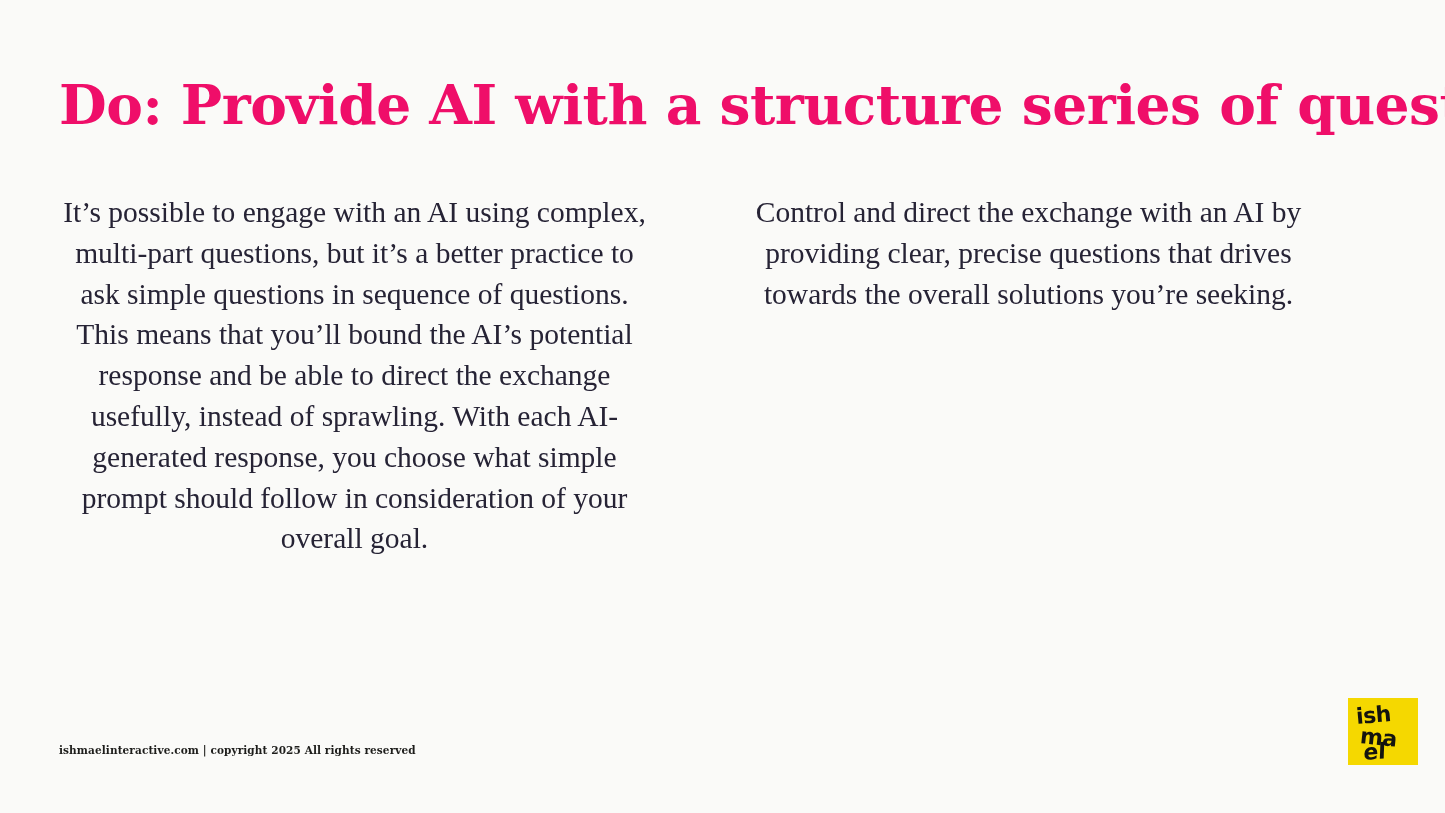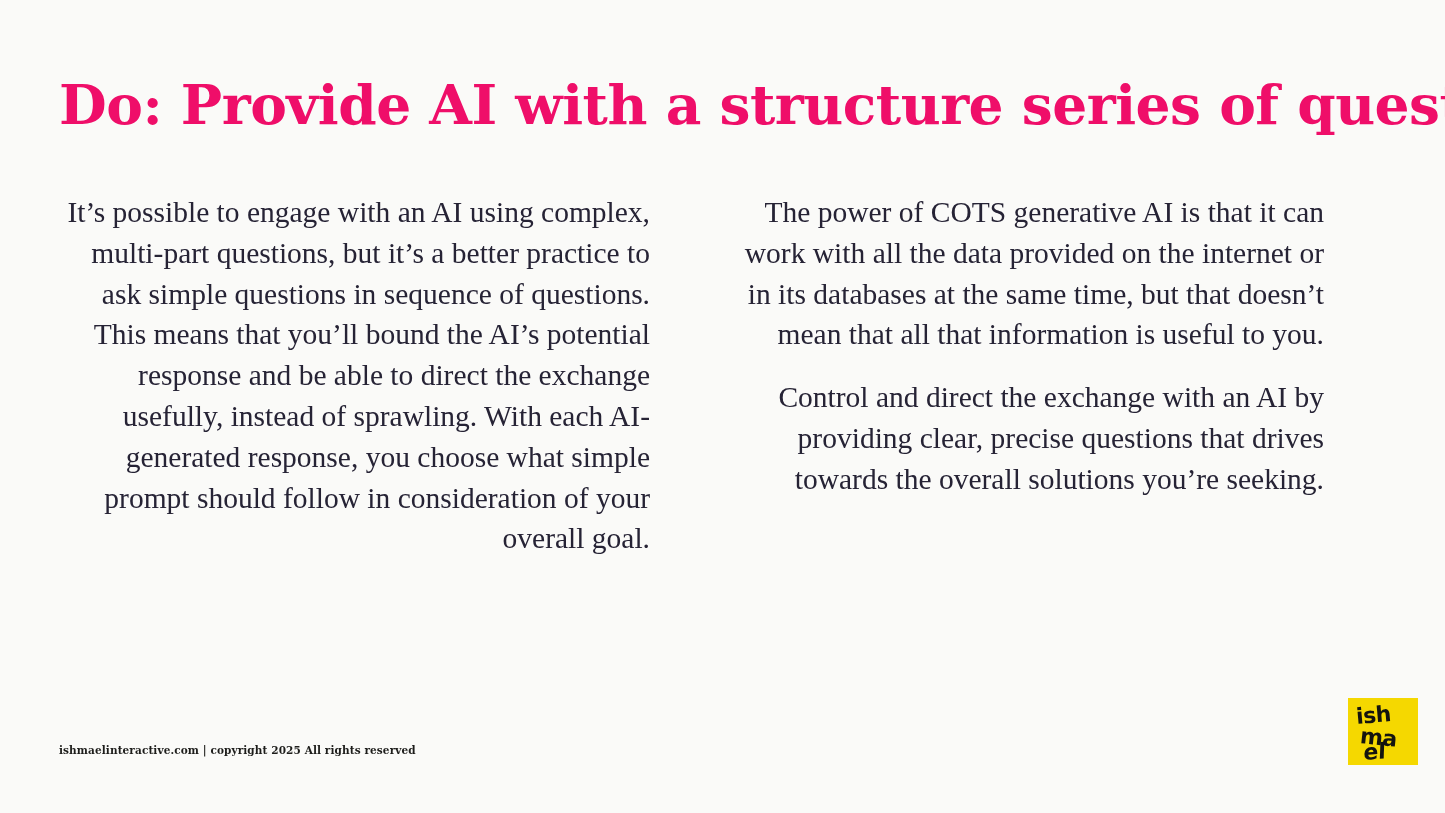--- a/index.html
+++ b/index.html
@@ -54,21 +54,21 @@
   .column.right {
     width: 591px;
     flex: 0 0 591px;
   }
   .body-para {
     font-family: "Liberation Serif", serif;
     font-size: 29.5px;
     line-height: 40.8px;
     color: #262335;
     margin: 0 0 22px 0;
-    text-align: right;
+    text-align: center;
     hyphens: none;
   }
   .body-para:last-child {
     margin-bottom: 0;
   }
 
   
   .footer-credit {
     position: absolute;
     left: 59px;
@@ -131,21 +131,20 @@
 
   <h1 class="slide-title">Do: Provide AI with a structure series of questions</h1>
 
   <div class="columns">
 
     <div class="column left">
       <p class="body-para">It’s possible to engage with an AI using complex, multi-part questions, but it’s a better practice to ask simple questions in sequence of questions. This means that you’ll bound the AI’s potential response and be able to direct the exchange usefully, instead of sprawling. With each AI-generated response, you choose what simple prompt should follow in consideration of your overall goal.</p>
     </div>
 
     <div class="column right">
-      <p class="body-para">The power of COTS generative AI is that it can work with all the data provided on the internet or in its databases at the same time, but that doesn’t mean that all that information is useful to you.</p>
       <p class="body-para">Control and direct the exchange with an AI by providing clear, precise questions that drives towards the overall solutions you’re seeking.</p>
     </div>
 
   </div>
 
   <div class="footer-credit">ishmaelinteractive.com | copyright 2025 All rights reserved</div>
 
   <div class="logo">
     <span class="logo-line logo-l1">ish</span>
     <span class="logo-line logo-l2">ma</span>

